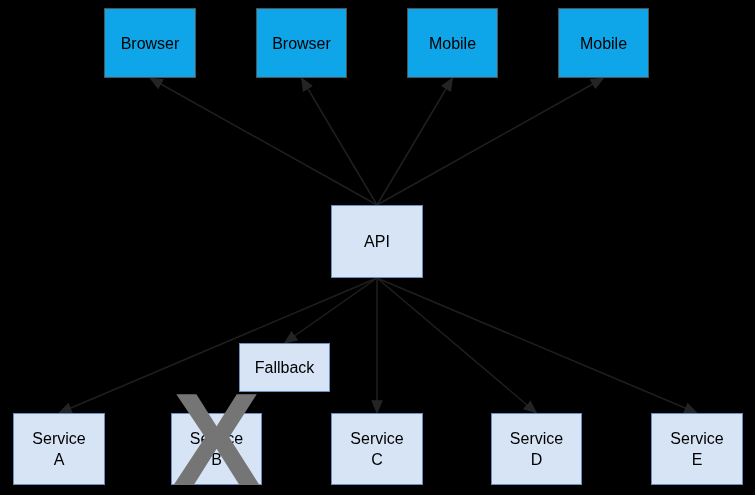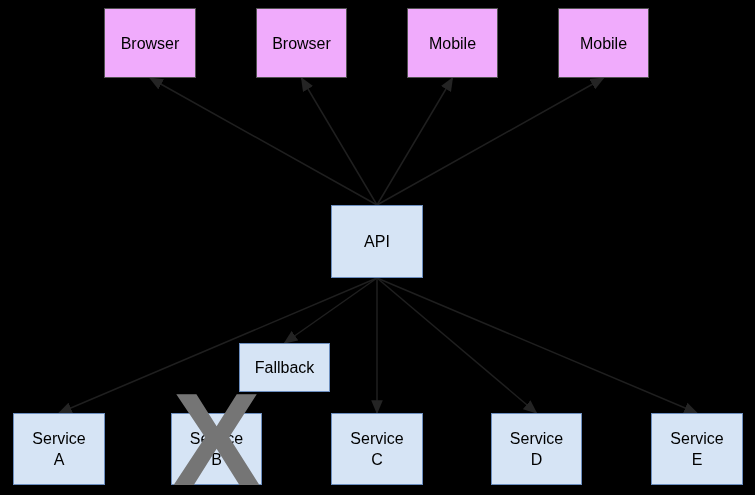--- a/index.html
+++ b/index.html
@@ -23,21 +23,21 @@
     display: flex;
     align-items: center;
     justify-content: center;
     text-align: center;
     font-size: 16px;
     line-height: 21px;
     color: #000000;
     white-space: pre-line;
     box-sizing: border-box;
   }
-  .client { background: #f0abfc; border: 1px solid #525252; }
+  .client { background: #0ea5e9; border: 1px solid #525252; }
   .blue   { background: #d6e4f5; border: 1px solid #6c8ebf; }
 
   #node-browser-1 { left: 104px; top: 8px;   width: 92px; height: 70px; }
   #node-browser-2 { left: 256px; top: 8px;   width: 91px; height: 70px; }
   #node-mobile-1  { left: 407px; top: 8px;   width: 91px; height: 70px; }
   #node-mobile-2  { left: 558px; top: 8px;   width: 91px; height: 70px; }
   #node-api       { left: 331px; top: 205px; width: 92px; height: 73px; }
   #node-fallback  { left: 239px; top: 343px; width: 91px; height: 49px; }
   #node-service-a { left: 13px;  top: 413px; width: 92px; height: 72px; }
   #node-service-b { left: 171px; top: 413px; width: 91px; height: 72px; }

